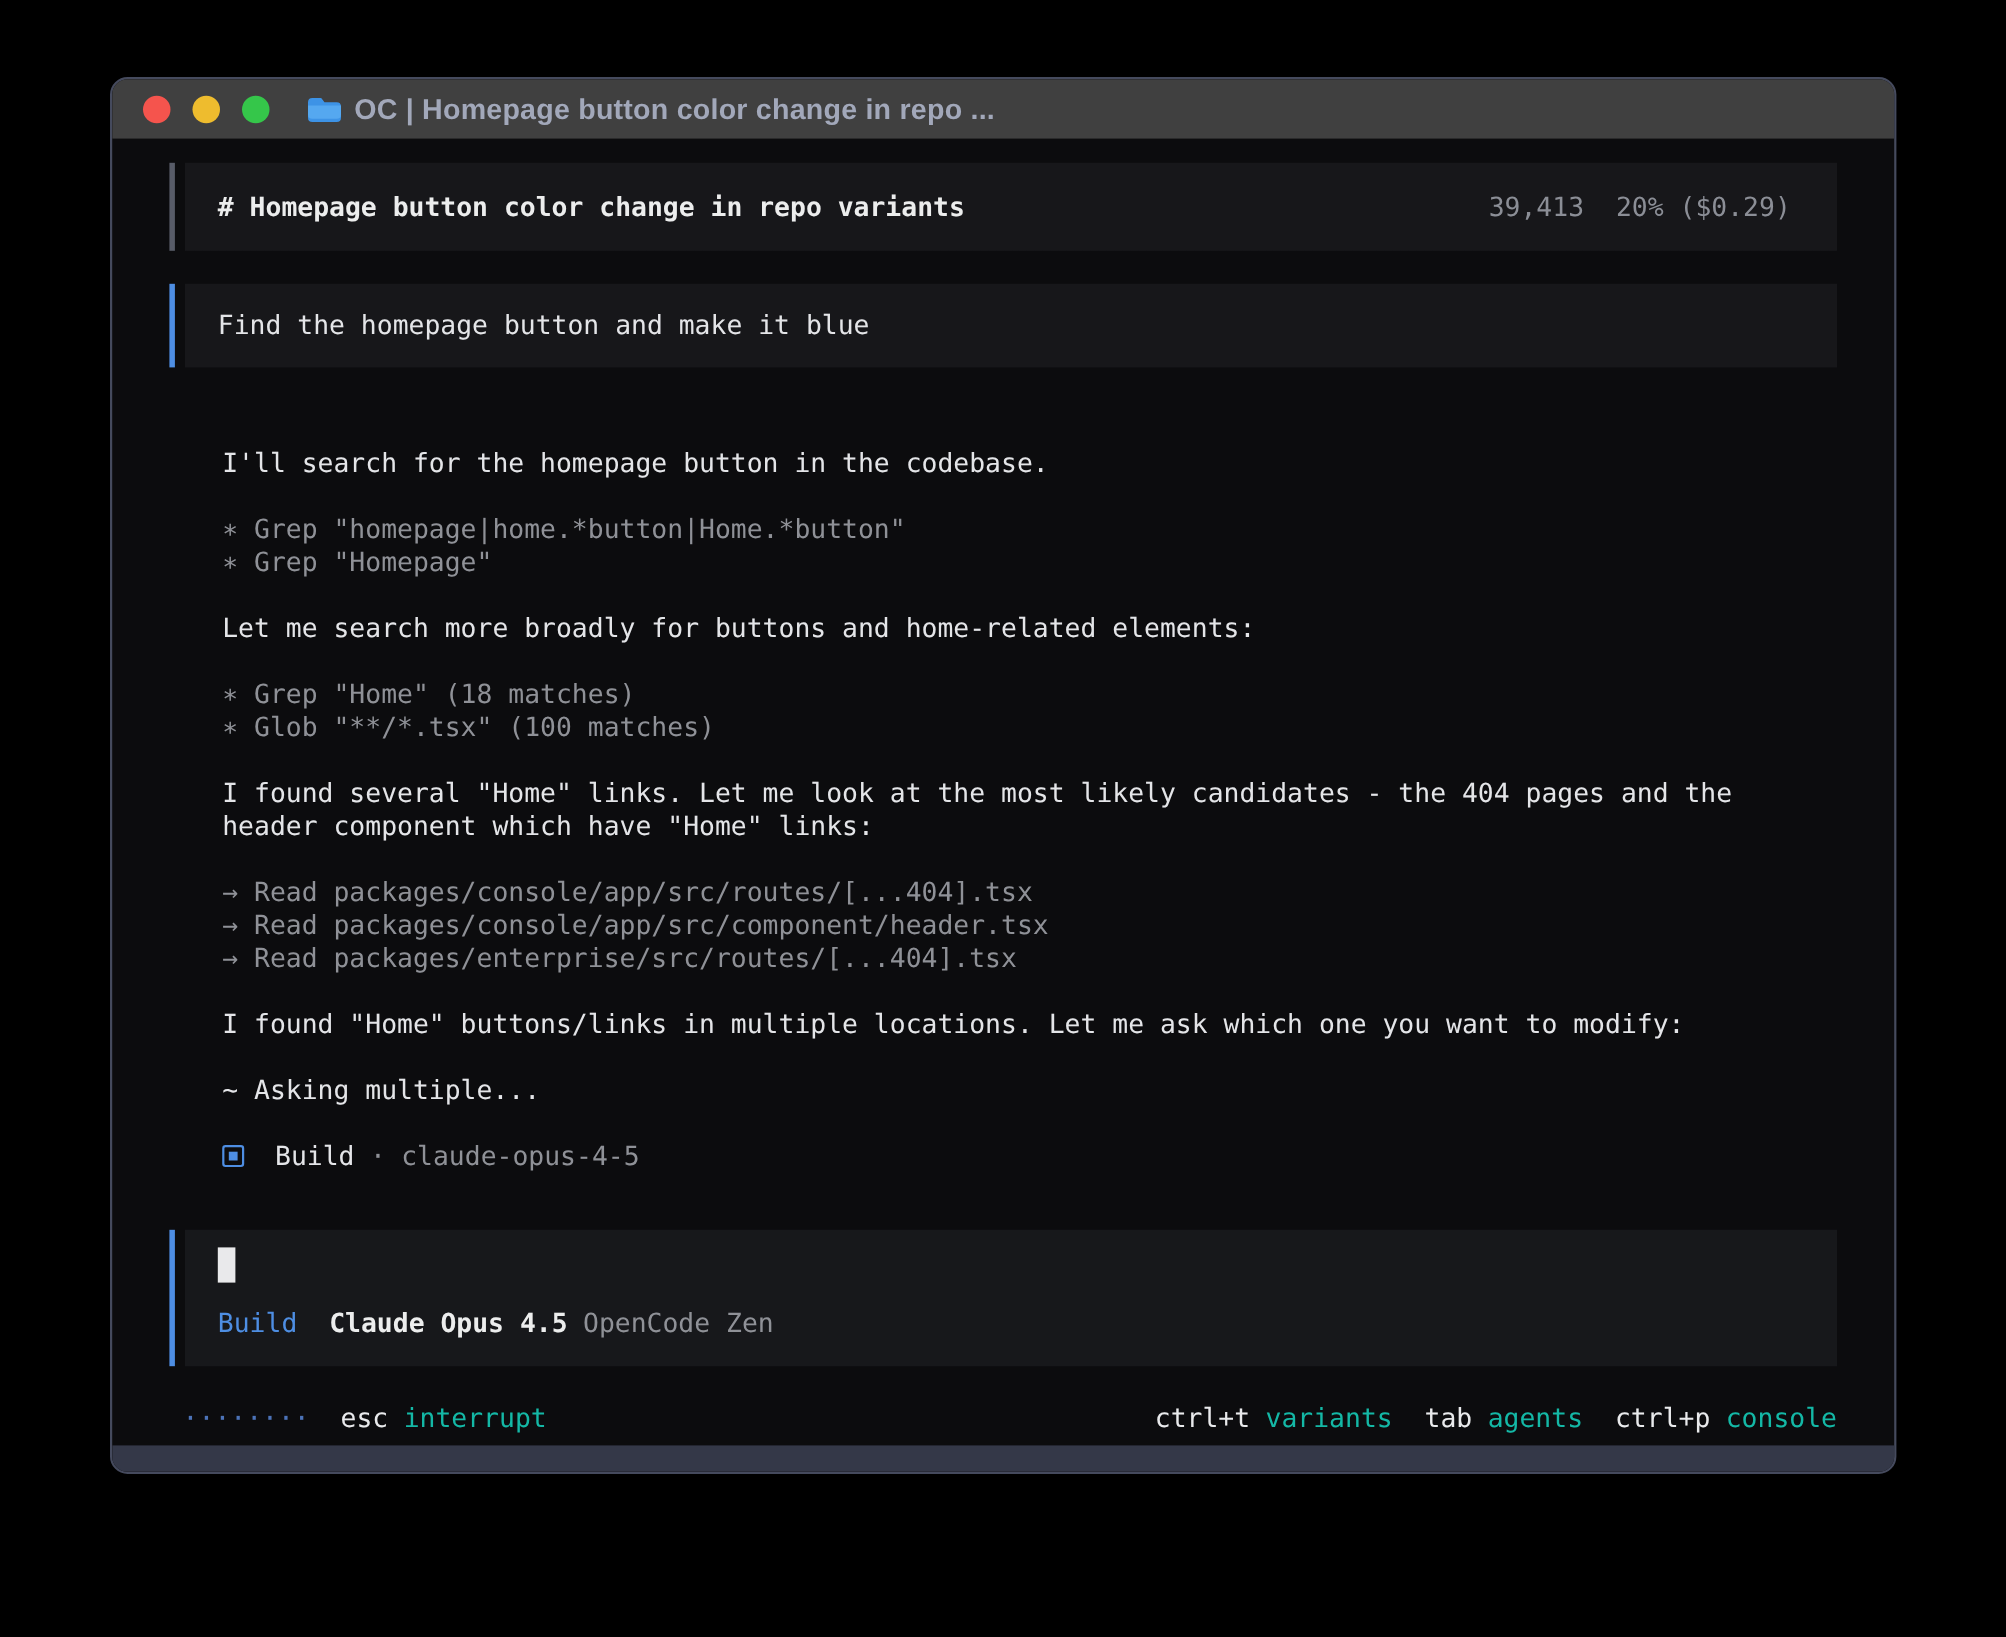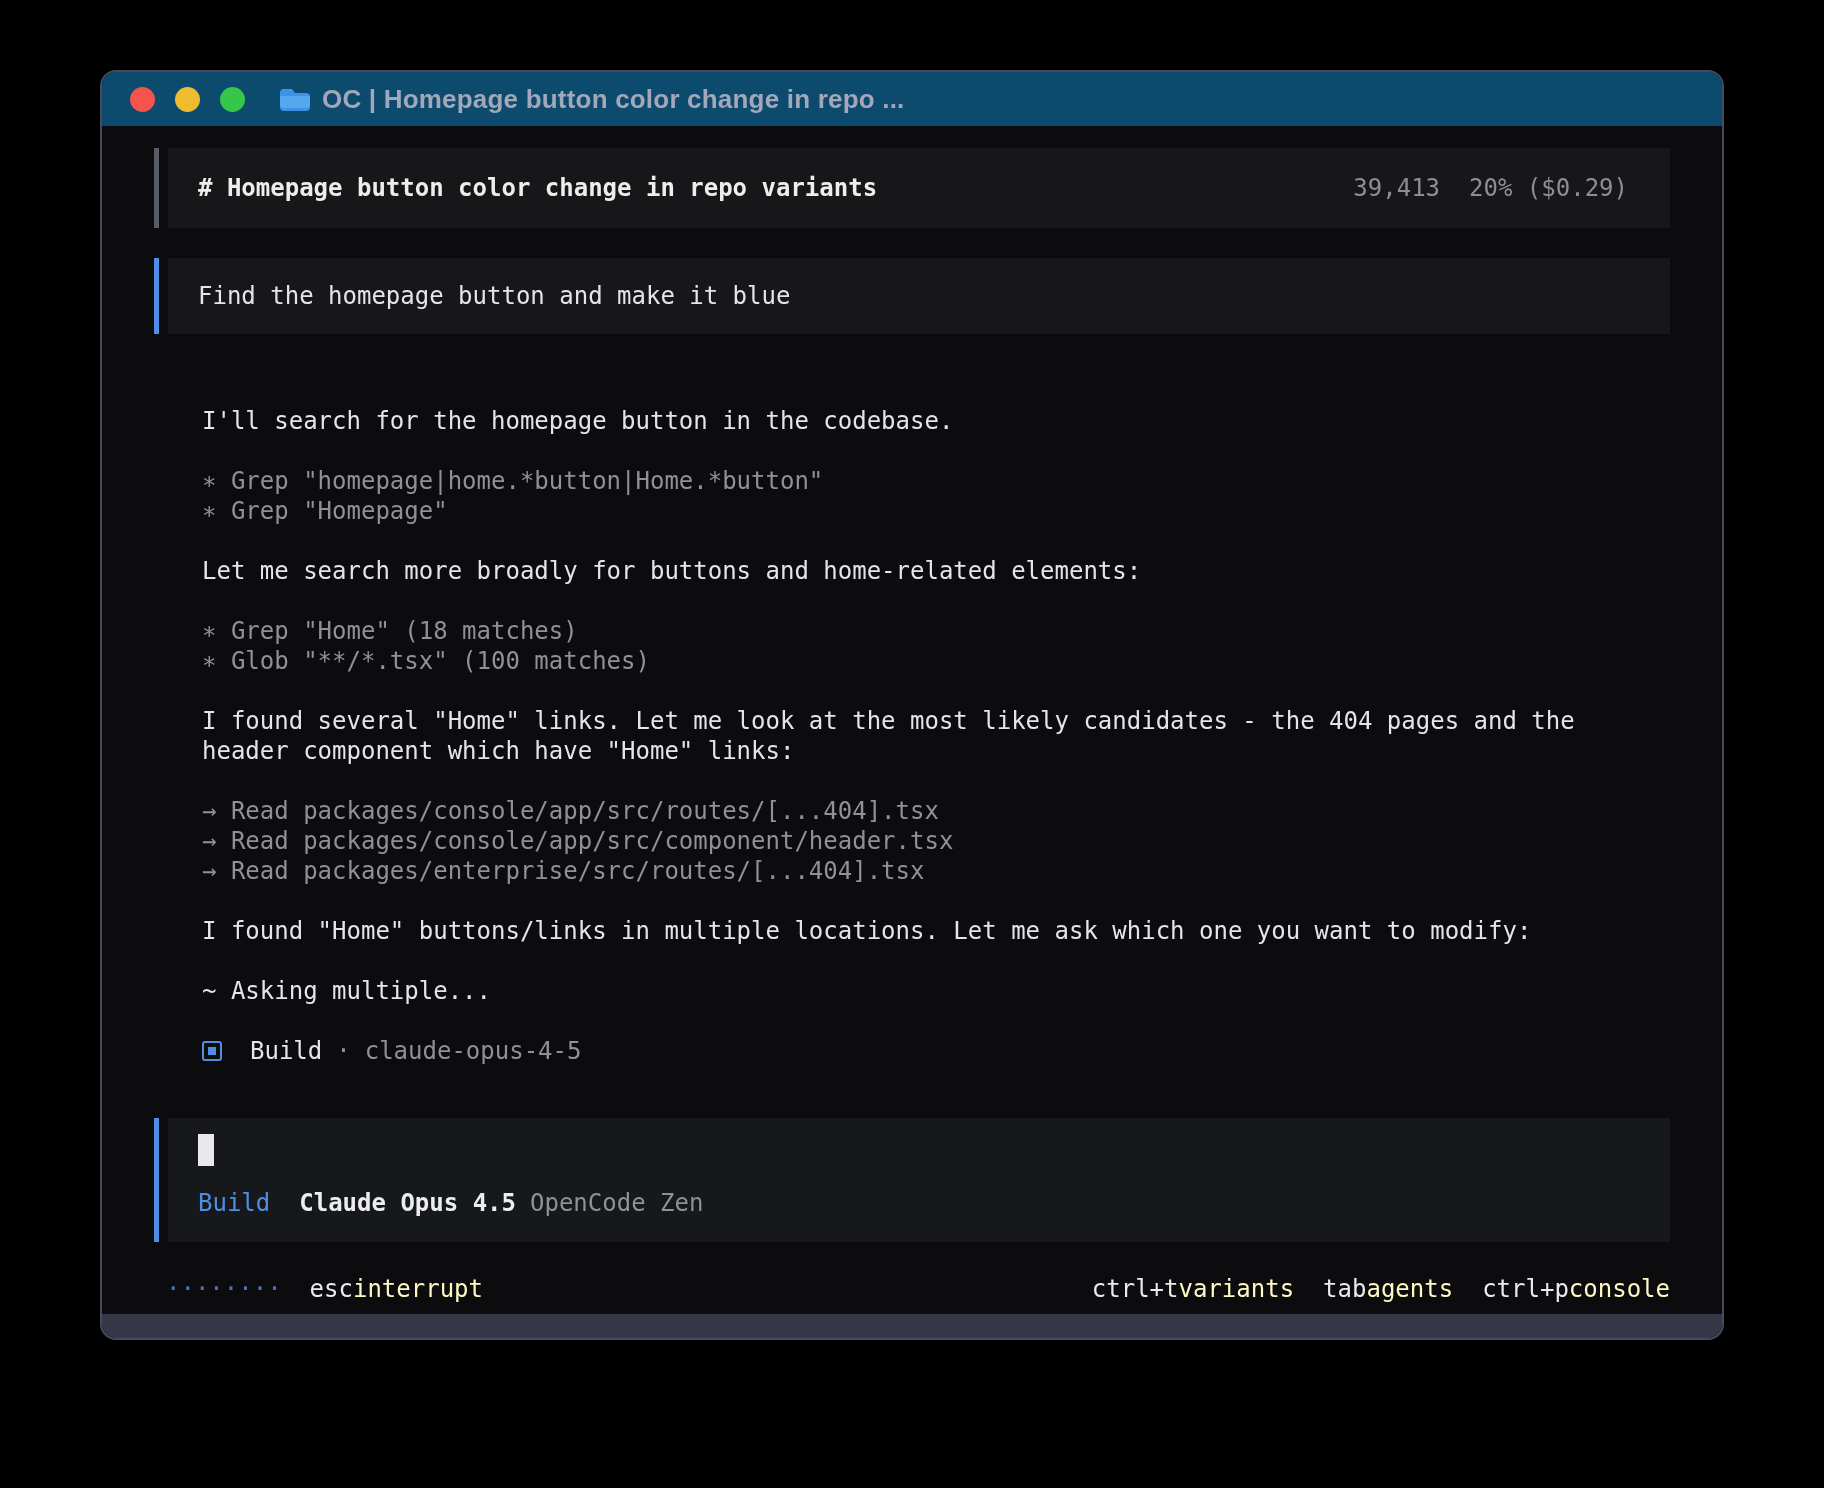--- a/index.html
+++ b/index.html
@@ -7,21 +7,21 @@
   body { position:relative; font-family:"DejaVu Sans Mono", monospace; }
 
   .window {
     position:absolute; left:100px; top:70px; width:1624px; height:1270px;
     background:#0c0c0e; border:2px solid #454a5d; border-radius:16px;
     display:flex; flex-direction:column; overflow:hidden;
   }
 
   
   .titlebar {
-    height:54px; flex:0 0 54px; background:#0c4a6e;
+    height:54px; flex:0 0 54px; background:#404040;
     display:flex; align-items:center; padding-left:28px;
   }
   .lights { display:flex; gap:20px; }
   .light { width:25px; height:25px; border-radius:50%; }
   .light.red { background:#f5544d; }
   .light.yellow { background:#eebc2e; }
   .light.green { background:#35c64a; }
   .title-folder { margin-left:33px; display:flex; align-items:center; }
   .title-text {
     margin-left:12px; font-family:"Liberation Sans", sans-serif;
@@ -74,21 +74,21 @@
   .model-row { margin-top:22px; }
   .mode-label { color:#4e8ee3; margin-right:29px; }
   .model-label { color:#eceded; font-weight:700; }
   .provider-label { color:#8f9197; margin-left:14px; }
 
   
   .statusbar { margin-top:32px; display:flex; align-items:baseline; padding-left:12px; }
   .spinner { color:#4c73b8; letter-spacing:0; }
   .esc-group { margin-left:28px; }
   .key { color:#e9eaec; font-weight:400; }
-  .key-label { color:#fef9c3; }
+  .key-label { color:#14b8a6; margin-left:14px; }
   .hints { margin-left:auto; display:flex; }
   .hint { margin-left:29px; }
 
   .bottom-strip { margin-top:auto; height:24px; flex:0 0 24px; background:#343848; }
 </style>
 </head>
 <body>
 
 <div class="window">
 

